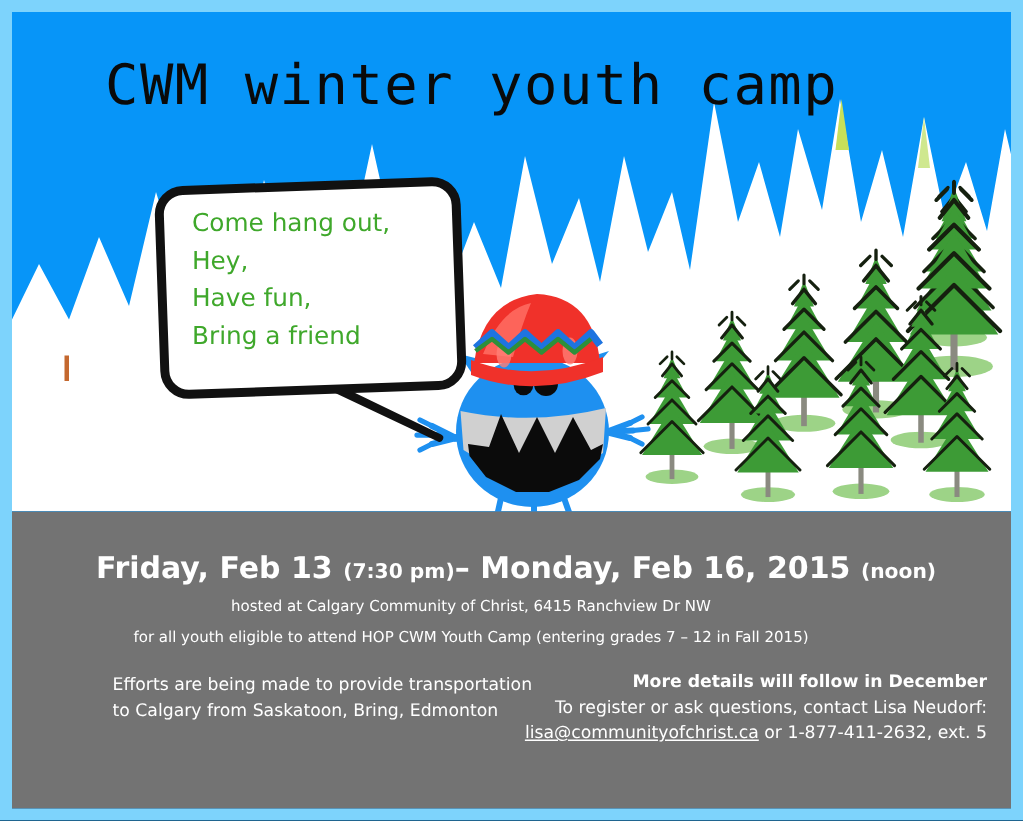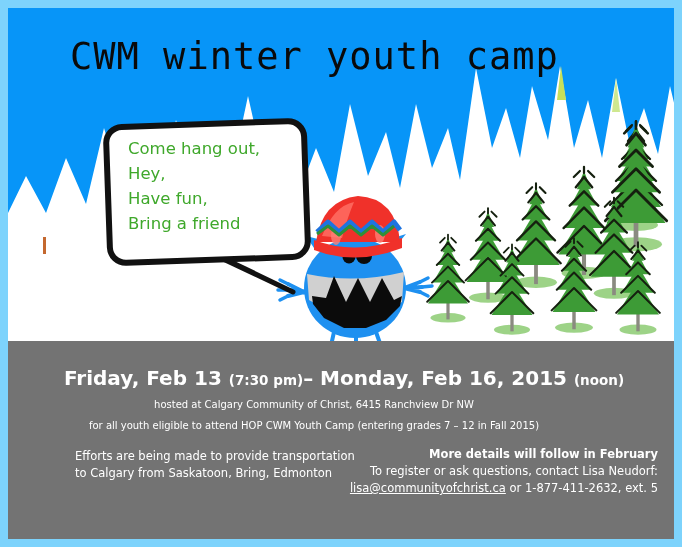--- a/index.html
+++ b/index.html
@@ -330,20 +330,20 @@
 
     <div id="sub1" class="sub-line">hosted at Calgary Community of Christ, 6415 Ranchview Dr NW</div>
     <div id="sub2" class="sub-line">for all youth eligible to attend HOP CWM Youth Camp (entering grades 7 – 12 in Fall 2015)</div>
 
     <div id="left-block">
       <div>Efforts are being made to provide transportation</div>
       <div>to Calgary from Saskatoon, Bring, Edmonton</div>
     </div>
 
     <div id="right-block">
-      <div class="hdr">More details will follow in February</div>
+      <div class="hdr">More details will follow in December</div>
       <div>To register or ask questions, contact Lisa Neudorf:</div>
       <div><a href="#" id="email-link">lisa@communityofchrist.ca</a><span> or 1-877-411-2632, ext. 5</span></div>
     </div>
 
   </div>
 
 </div>
 
 </body></html>

